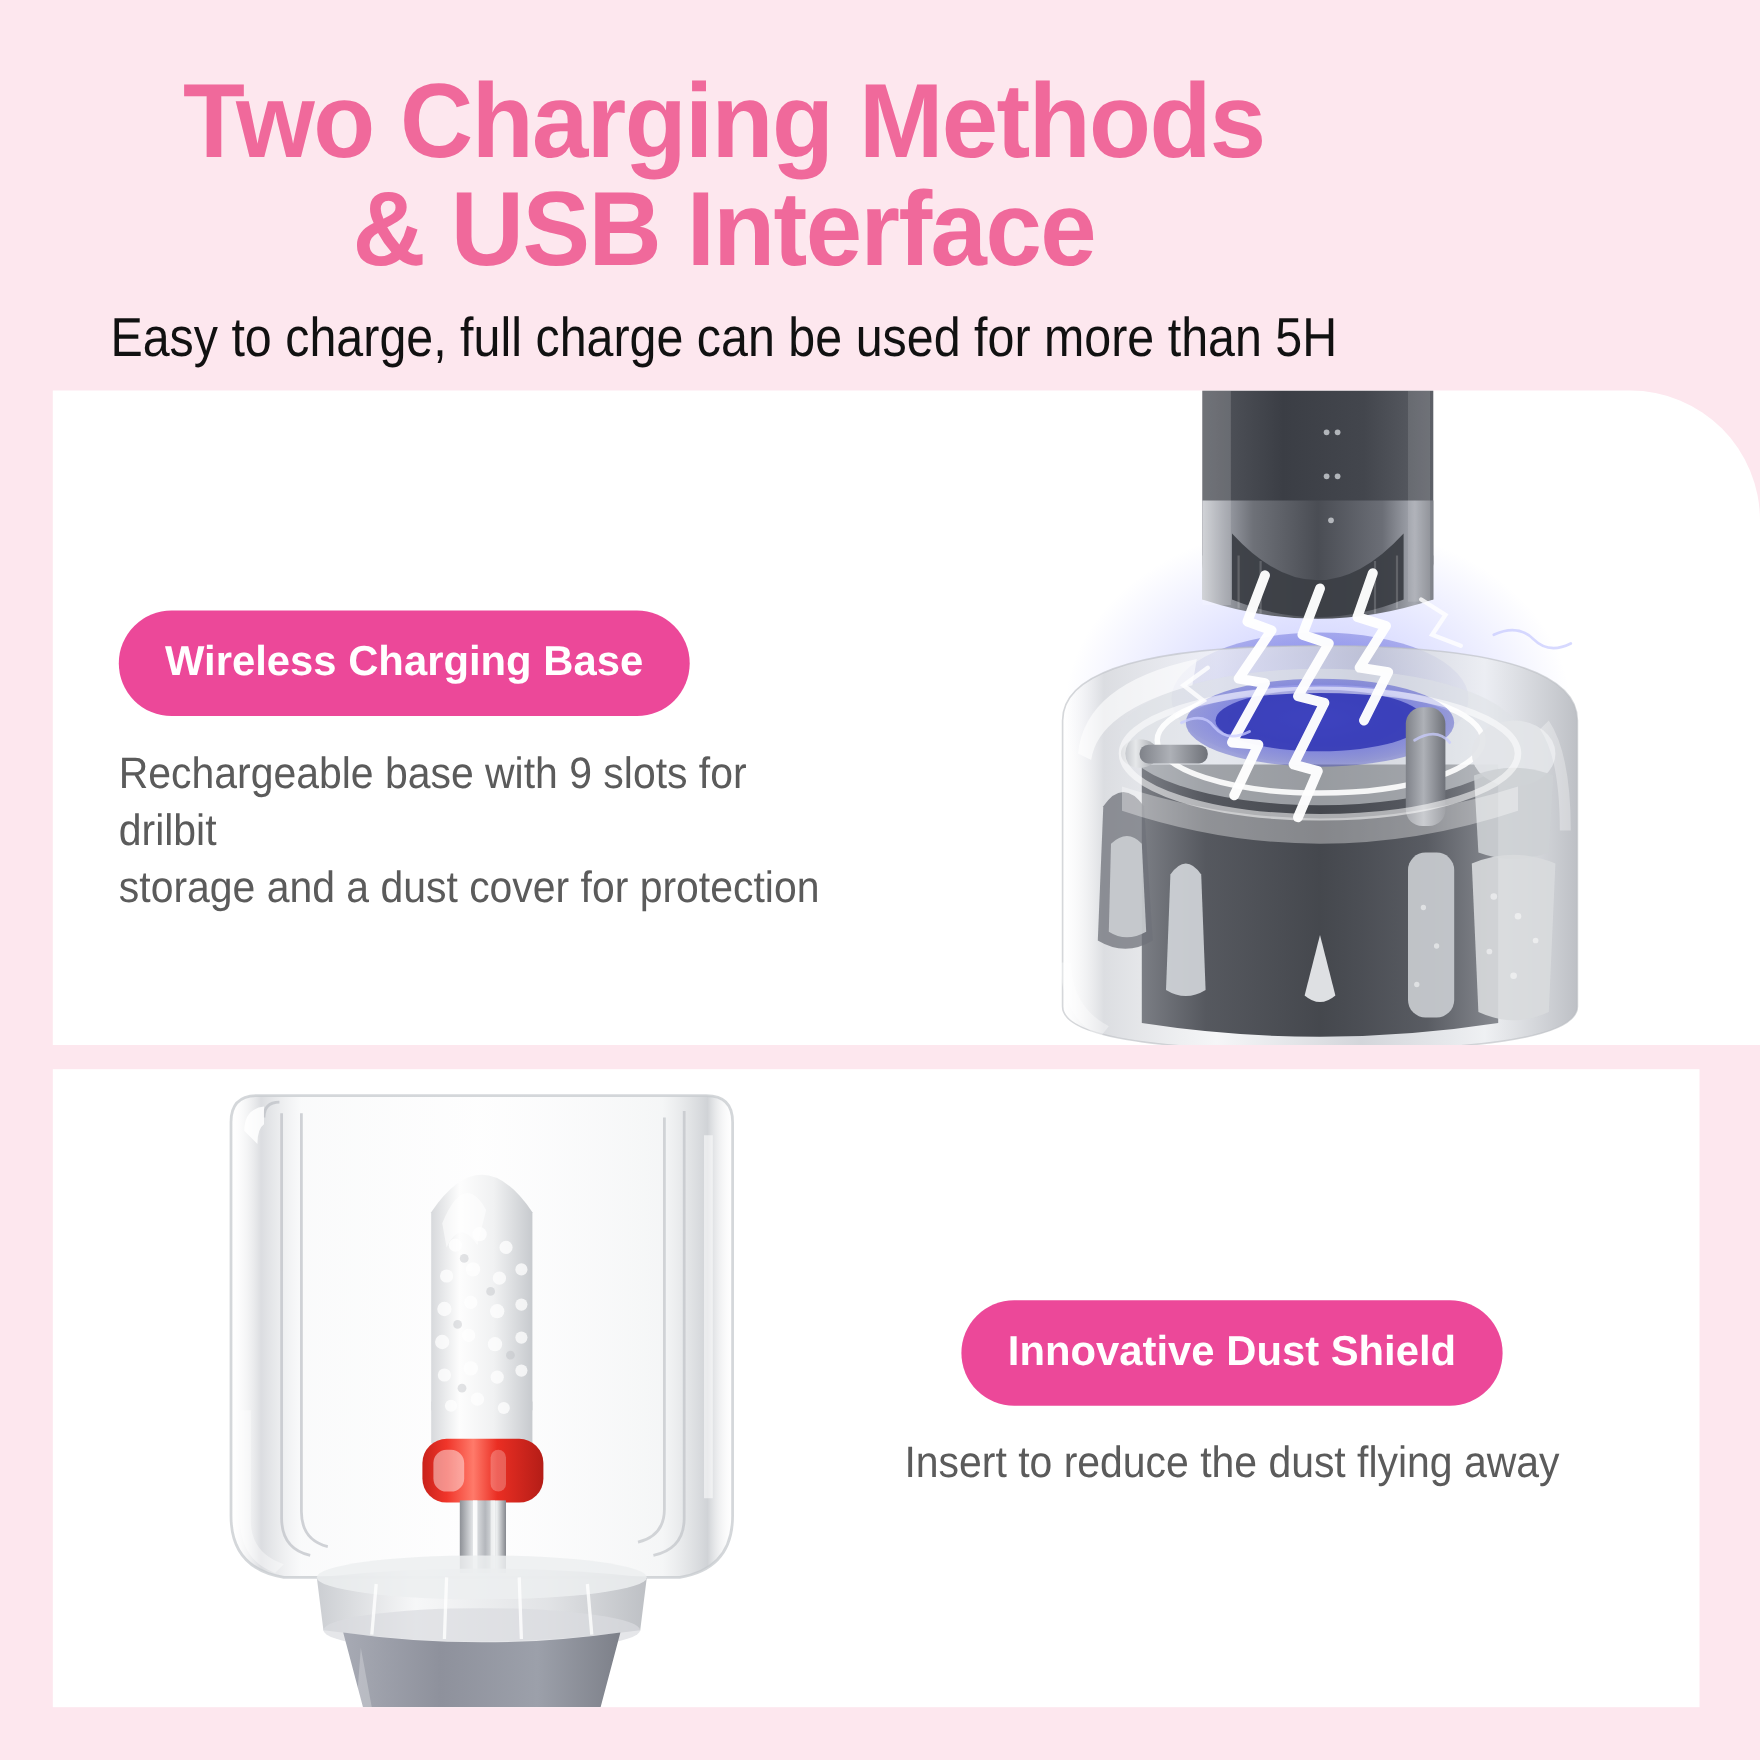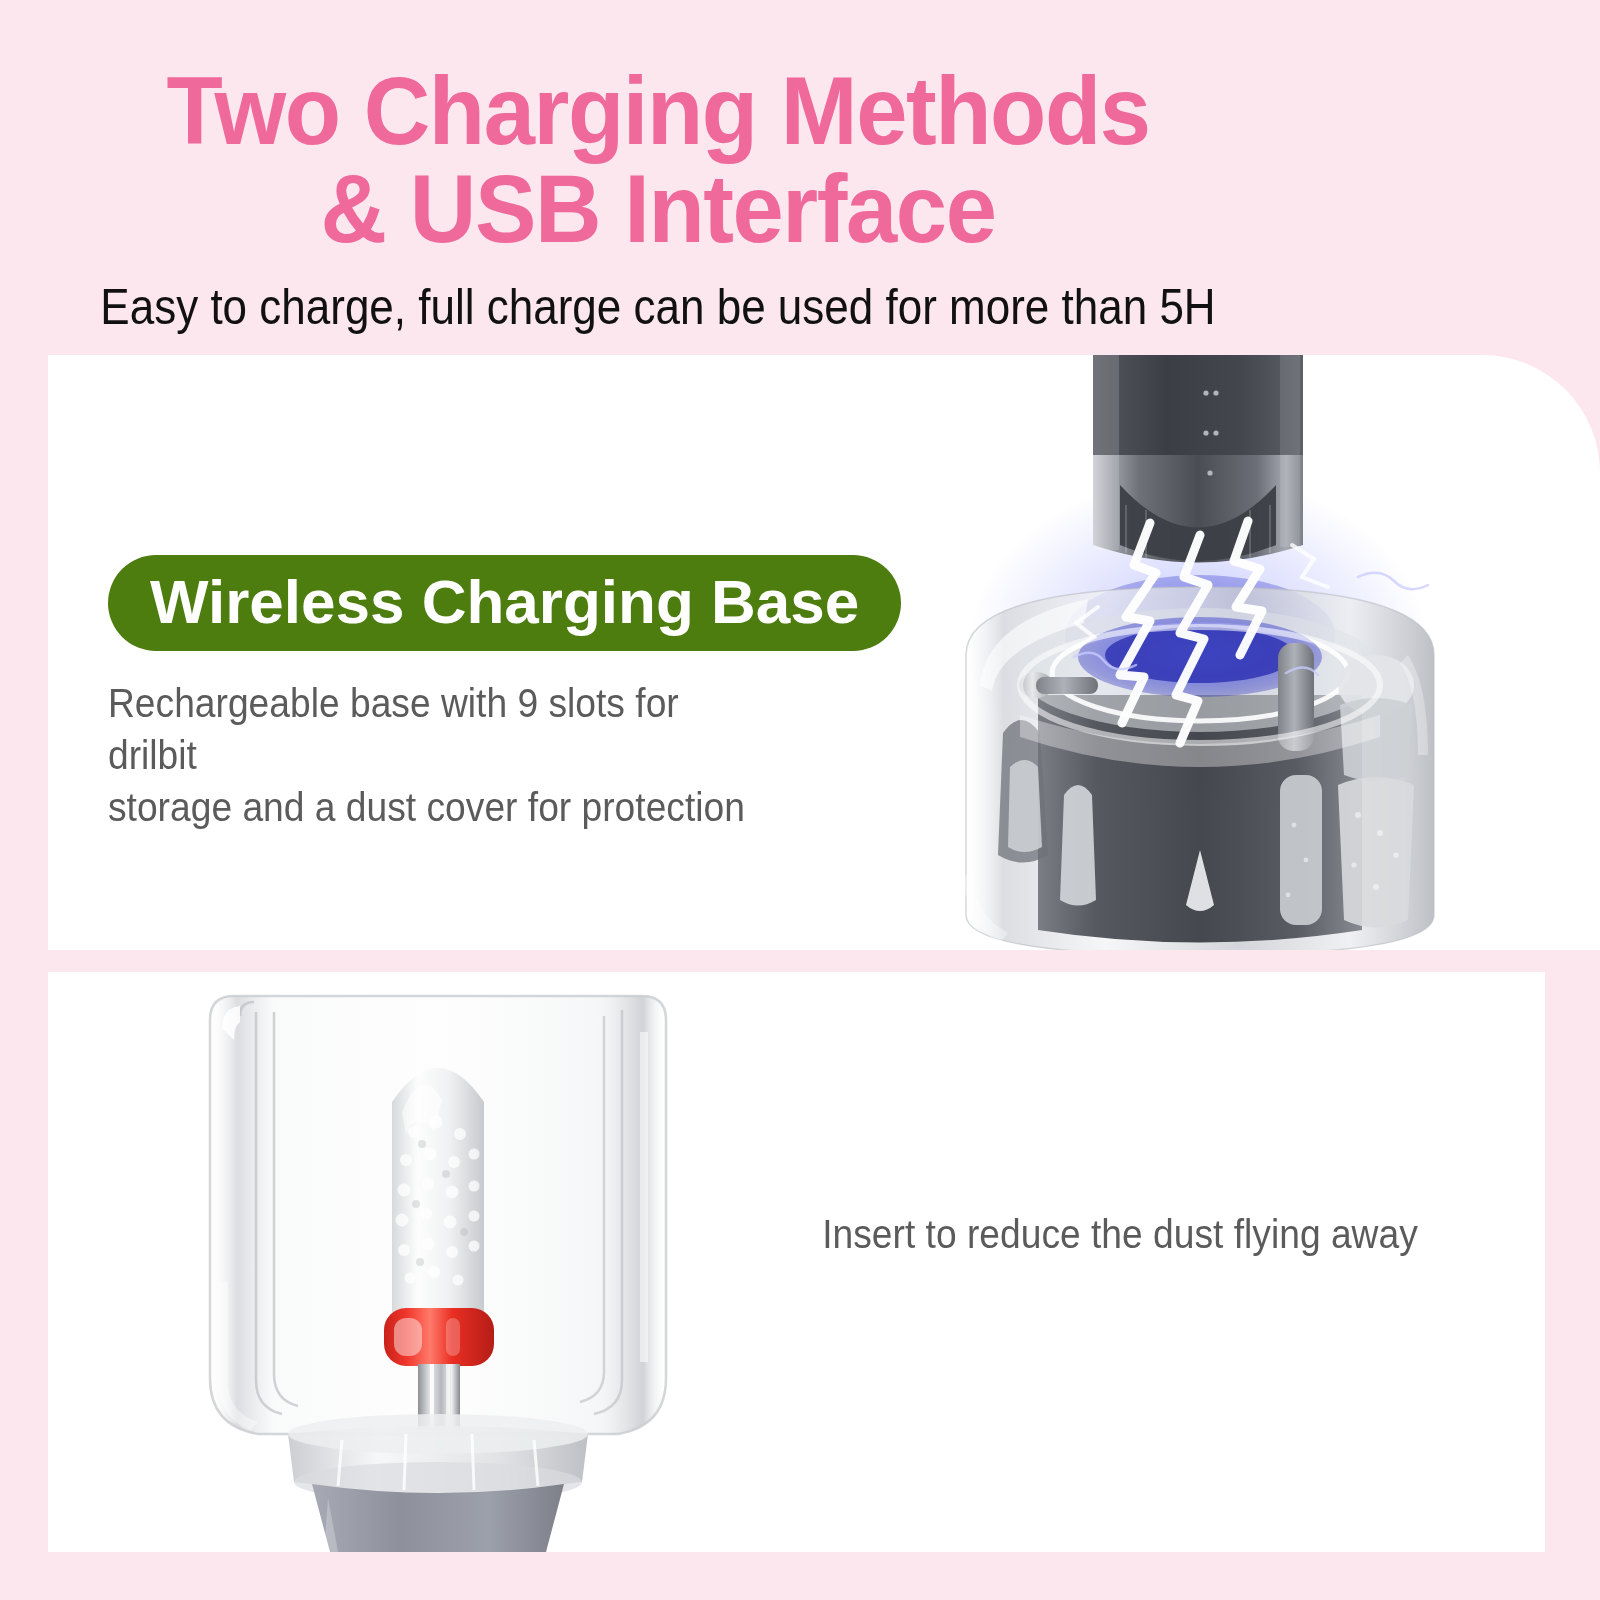--- a/index.html
+++ b/index.html
@@ -72,26 +72,26 @@
   }
 
   
   .text-block { position: absolute; }
 
   .tb-top  { left: 60px; top: 200px; width: 700px; }
   .tb-bot  { left: 742px; top: 210px; width: 660px; text-align: center; }
 
   .badge {
     display: inline-block;
-    background: #4d7c0f;
+    background: #ec4899;
     color: #ffffff;
     border-radius: 60px;
     font-family: "Liberation Sans", sans-serif;
     font-weight: 700;
-    font-size: 62px;
+    font-size: 38px;
     line-height: 46px;
     padding: 24px 42px 26px 42px;
     white-space: nowrap;
   }
 
   .body-text {
     color: #5b5b5b;
     font-family: "Liberation Sans", sans-serif;
     font-weight: 400;
     font-size: 40px;
@@ -292,20 +292,21 @@
       <path d="M92 330 Q98 266 200 244 L196 268 Q110 292 104 336 Z" fill="#ffffff" opacity="0.6"></path>
       <path d="M86 520 Q86 560 120 578 L112 588 Q76 568 76 520 Z" fill="#ffffff" opacity="0.35"></path>
       <path d="M520 300 Q540 330 540 400 L530 400 Q530 334 512 308 Z" fill="#ffffff" opacity="0.3"></path>
     </svg>
   </div>
 </div>
 
 <div class="panel panel-bottom">
 
   <div class="text-block tb-bot">
+    <div class="badge">Innovative Dust Shield</div>
     <div class="body-text">Insert to reduce the dust flying away</div>
   </div>
 
   <div class="art-shield">
     <svg viewBox="0 0 520 570" xmlns="http://www.w3.org/2000/svg">
       <defs>
         <linearGradient id="cupGlass" x1="0" y1="0" x2="1" y2="0">
           <stop offset="0" stop-color="#ffffff" stop-opacity="0.1"></stop>
           <stop offset="0.06" stop-color="#d5d7db" stop-opacity="0.85"></stop>
           <stop offset="0.14" stop-color="#f6f7f8" stop-opacity="0.6"></stop>

